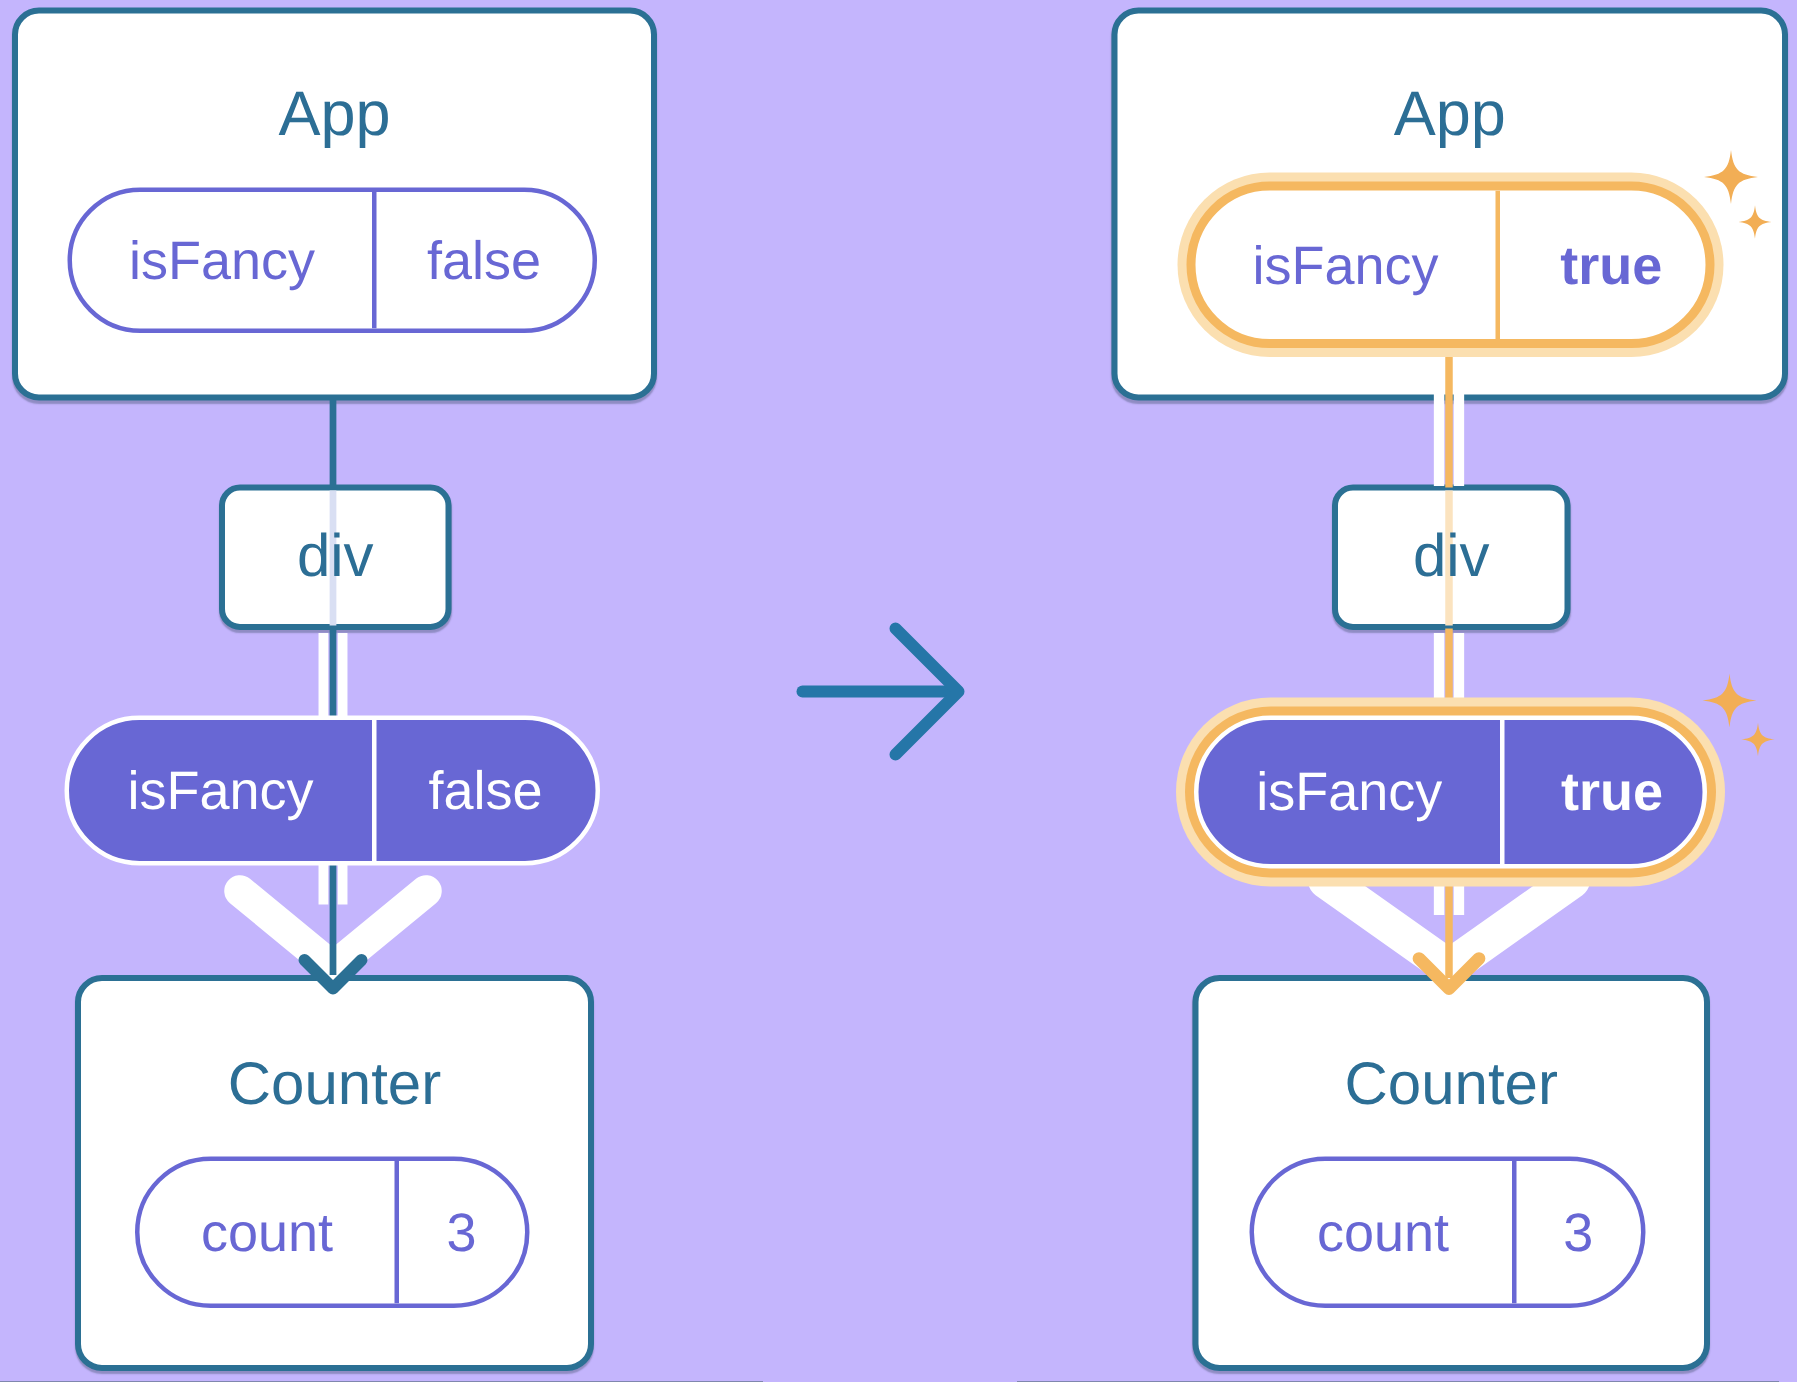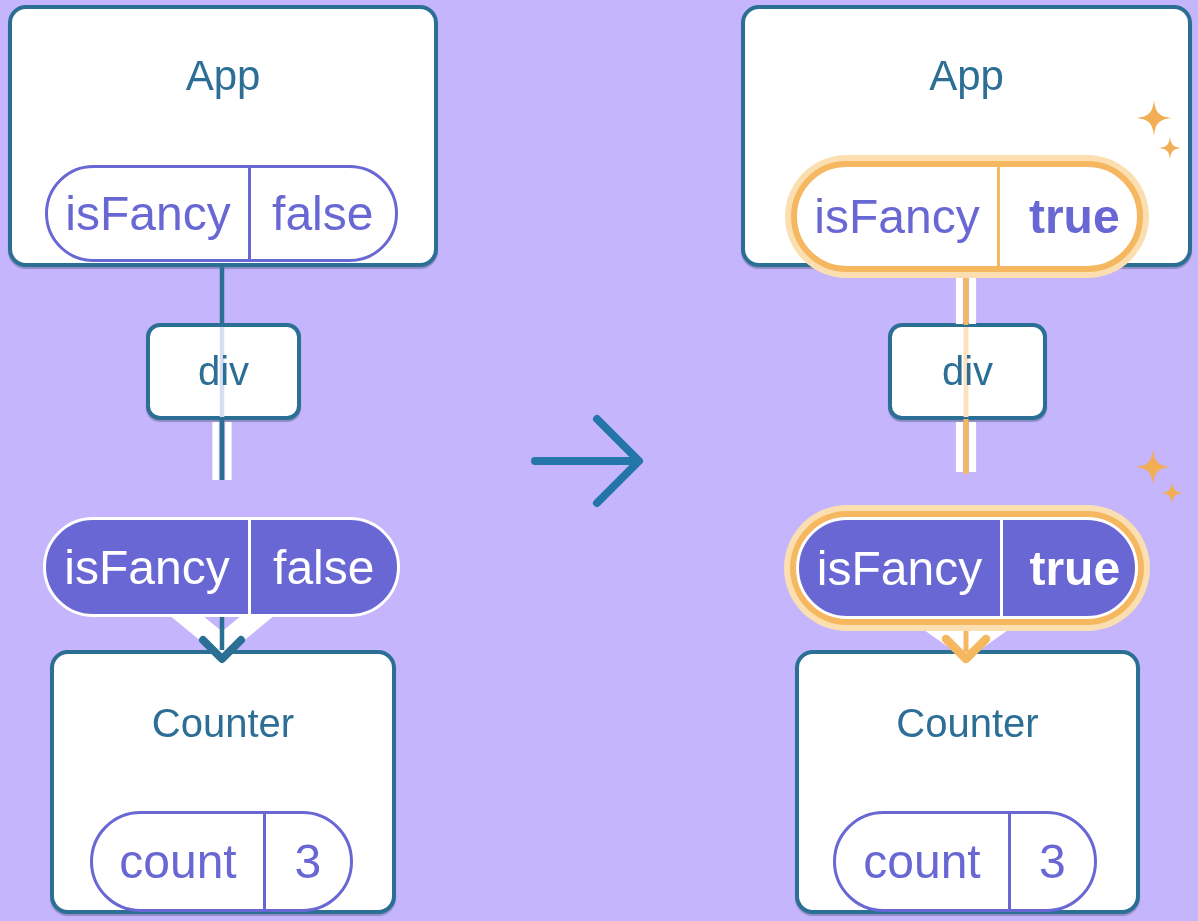--- a/index.html
+++ b/index.html
@@ -20,21 +20,21 @@
   .title{position:absolute;text-align:center;color:#2C6E95;font-weight:500;z-index:3;}
   #l-app-title{left:8px;  top:52px; width:430px;font-size:42px;}
   #r-app-title{left:741px;top:52px; width:451px;font-size:42px;}
   #l-div-title{left:146px;top:349px;width:155px;font-size:40px;}
   #r-div-title{left:888px;top:349px;width:159px;font-size:40px;}
   #l-cnt-title{left:50px; top:701px;width:346px;font-size:40px;}
   #r-cnt-title{left:795px;top:701px;width:345px;font-size:40px;}
 
   
   .pill{position:absolute;display:flex;align-items:stretch;box-sizing:border-box;
-        border-radius:999px;overflow:hidden;z-index:3;font-size:48px;margin-top:40px;}
+        border-radius:999px;overflow:hidden;z-index:3;font-size:36px;}
   .pill .cell{display:flex;align-items:center;justify-content:center;}
   .pill .div-line{flex:0 0 2.5px;}
   .outline{background:#ffffff;border:3px solid #6867D4;color:#6867D4;}
   .outline .div-line{background:#6867D4;}
   .solid{background:#6867D4;border:3px solid #ffffff;color:#ffffff;}
   .solid .div-line{background:#ffffff;}
   .hl-outline{background:#ffffff;border:6px solid #F5B860;color:#6867D4;
               box-shadow:0 0 0 6px #FBDFB0;}
   .hl-outline .div-line{background:#F5B860;}
   .hl-solid{background:#6867D4;border:3px solid #ffffff;color:#ffffff;

